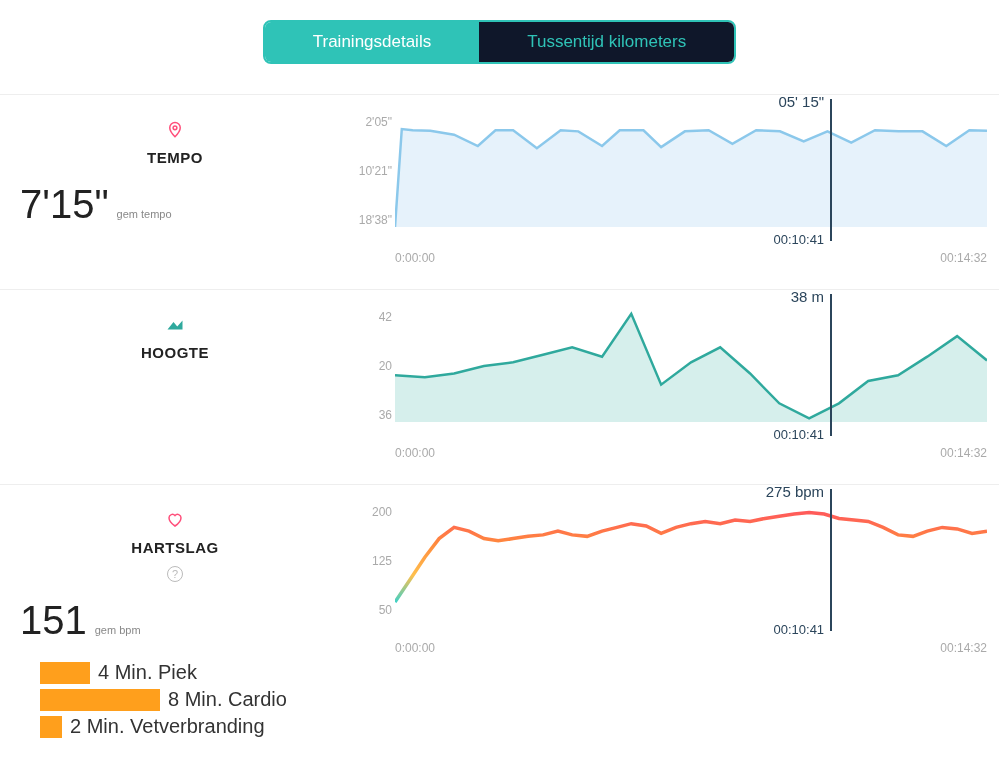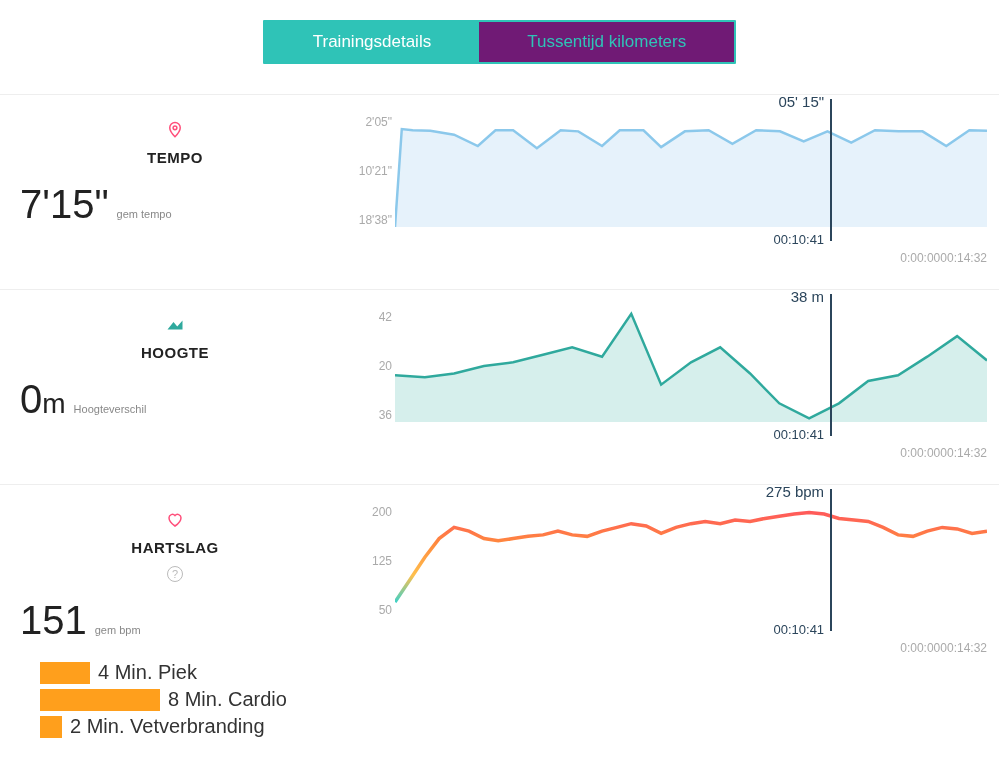--- a/index.html
+++ b/index.html
@@ -12,32 +12,32 @@
     color: #333;
   }
   .page { padding: 0 0 20px 0; }
   .tabs {
     display: flex;
     justify-content: center;
     padding: 20px 0 30px 0;
   }
   .tab-group {
     display: flex;
-    border-radius: 1px;
+    border-radius: 8px;
     overflow: hidden;
     border: 2px solid #2fc3b7;
     justify-content: space-between;
   }
   .tab {
     padding: 10px 48px;
     font-size: 17px;
     font-weight: 500;
     cursor: pointer;
     border: none;
-    background: #701a75;
+    background: #0f172a;
     color: #2fc3b7;
   }
   .tab.active {
     background: #2fc3b7;
     color: #fff;
   }
   .panel {
     display: flex;
     padding: 20px 12px 24px 20px;
     border-top: 1px solid #eee;
@@ -123,21 +123,21 @@
     height: 112px;
     display: flex;
     flex-direction: column;
     justify-content: space-between;
     font-size: 12px;
     color: #aaa;
     text-align: right;
   }
   .x-ticks {
     display: flex;
-    justify-content: flex-end;
+    justify-content: space-between;
     font-size: 12px;
     color: #aaa;
     padding-left: 45px;
     margin-top: 6px;
   }
   .cursor-line {
     position: absolute;
     top: -16px;
     bottom: -14px;
     width: 1.5px;
@@ -216,24 +216,20 @@
 
   <div class="panel">
     <div class="panel-left">
       <div class="metric-header">
         <span class="icon">
           <svg viewBox="0 0 24 24">
               <path fill="#2fa99d" d="M2 18 L10 8 L15 14 L22 6 L22 18 Z"></path>
             </svg>
         </span>
         <span class="metric-title">HOOGTE</span>
-      </div>
-      <div class="metric-value-row">
-        <span class="metric-value"><span>0</span><span style="font-size:28px">m</span></span>
-        <span class="metric-sub">Hoogteverschil</span>
       </div>
     </div>
     <div class="panel-right">
       <div class="chart-wrap">
         <div class="y-ticks">
           <span>42</span>
           <span>20</span>
           <span>36</span>
         </div>
         <div class="chart-area">

